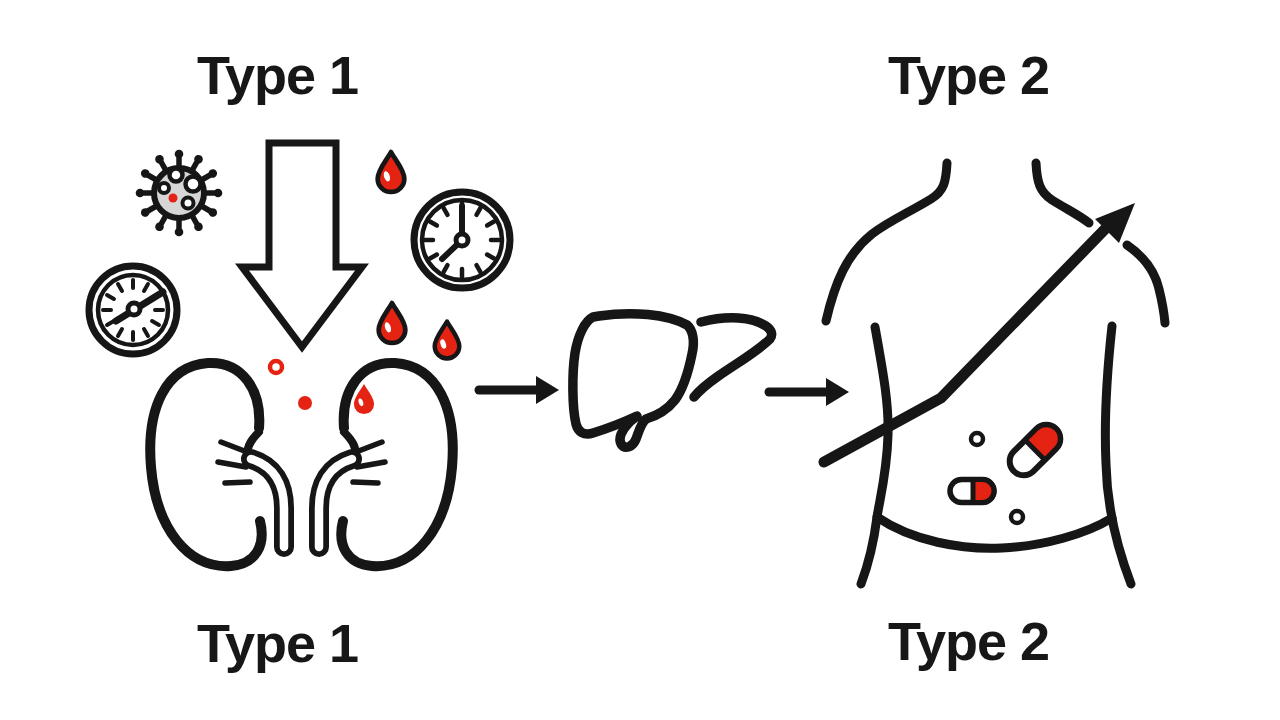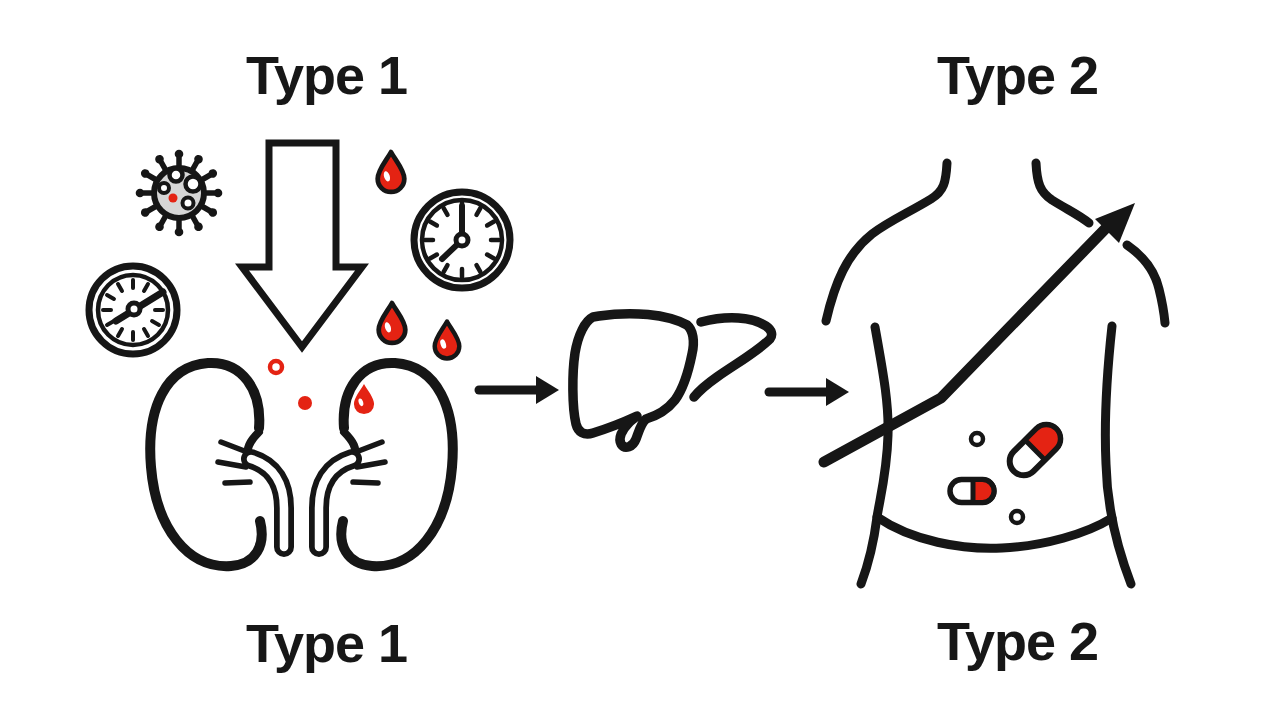--- a/index.html
+++ b/index.html
@@ -1,19 +1,19 @@
 <!DOCTYPE html>
 <html><head>
 <meta charset="utf-8">
 <style>
   html,body{margin:0;padding:0;background:#ffffff;}
   #stage{position:relative;width:1280px;height:720px;background:#ffffff;overflow:hidden;
          font-family:"Liberation Sans", sans-serif;}
   #art{position:absolute;left:0;top:0;}
-  .label{position:absolute;width:210px;text-align:right;
+  .label{position:absolute;width:210px;text-align:left;
          font-family:"Liberation Sans", sans-serif;
          font-weight:700;font-size:54px;letter-spacing:-1px;color:#171717;}
 </style>
 </head>
 <body>
 
 <div id="stage">
 
   <svg id="art" width="1280" height="720" viewBox="0 0 1280 720">
     <defs>

